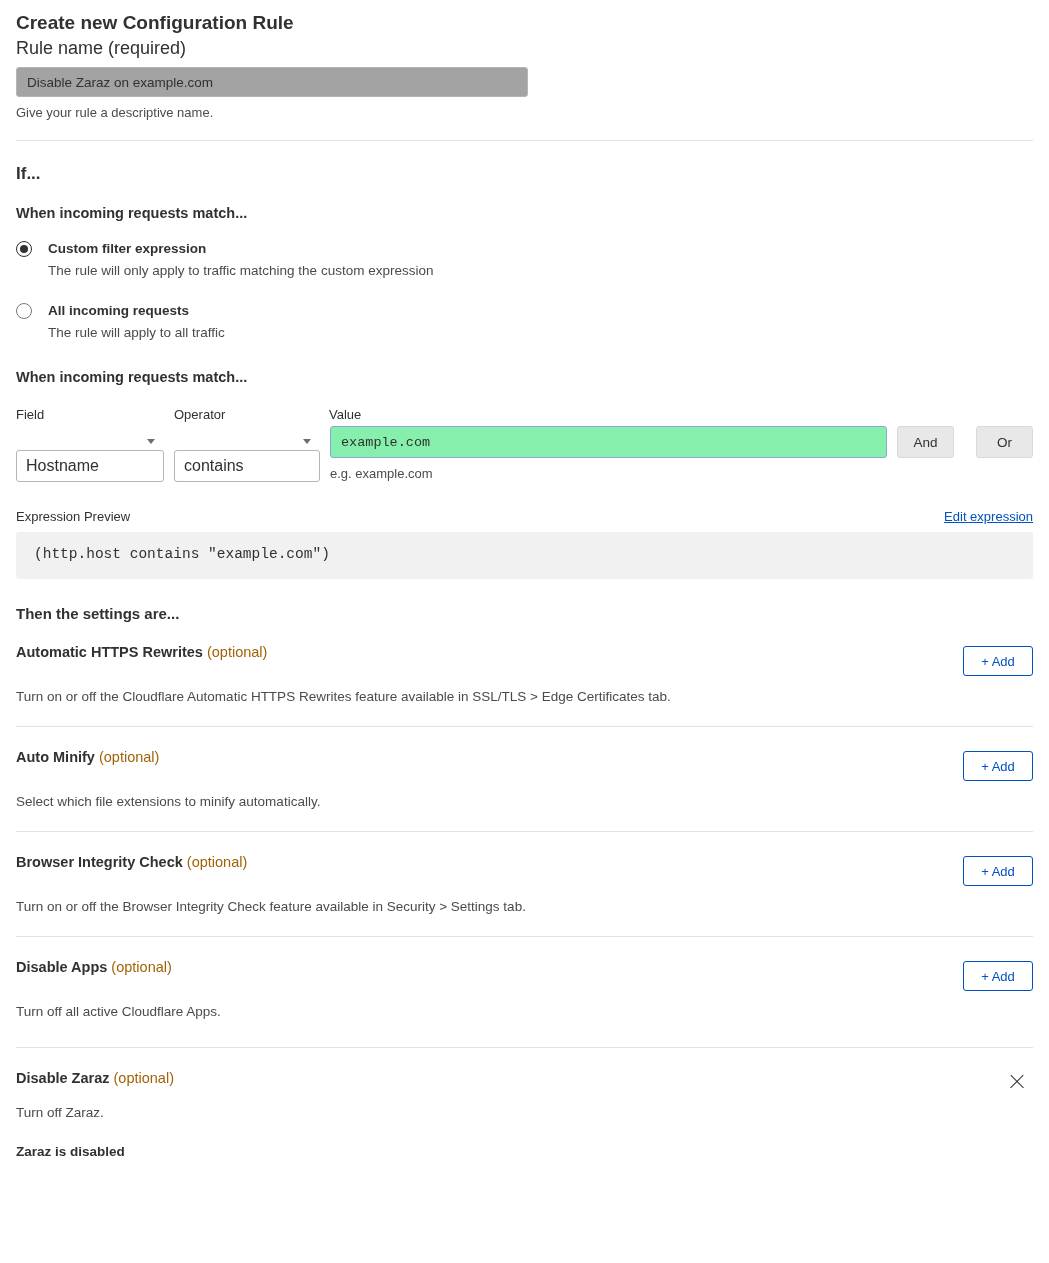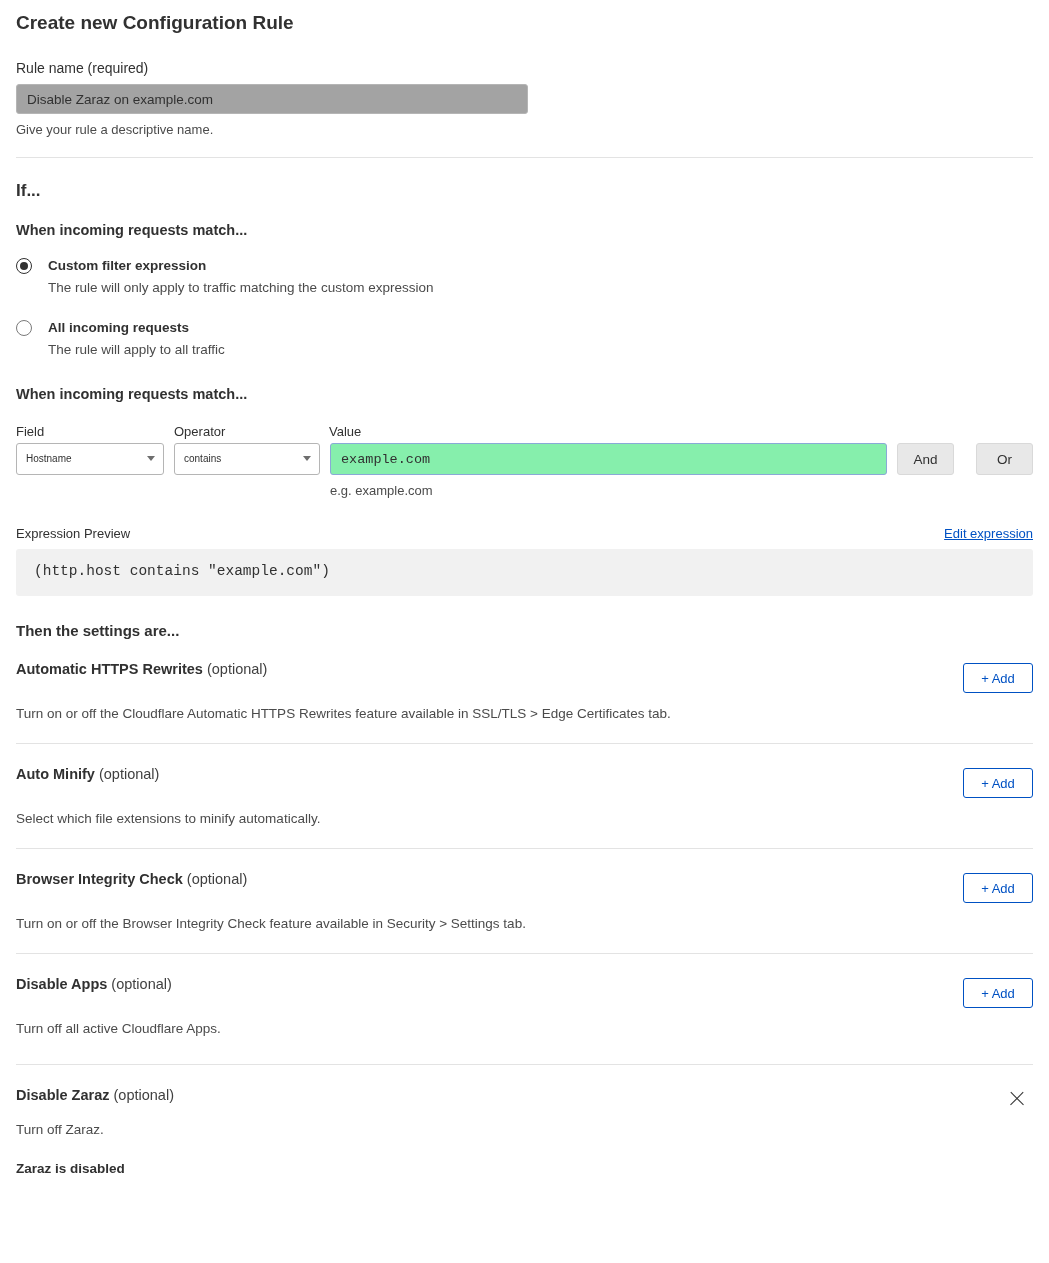--- a/index.html
+++ b/index.html
@@ -22,23 +22,22 @@
   }
   .page-title {
     font-size: 19px;
     font-weight: bold;
     color: #313131;
     margin: 0;
     padding-top: 8px;
     line-height: 30px;
   }
   .field-label {
-    font-size: 14px;
-    color: #313131;
-    margin-top: 22px;
+    font-size: 18px;
+    color: #313131;
     margin-bottom: 4px;
     display: block;
   }
   .text-input {
     width: 512px;
     height: 30px;
     padding: 0 10px;
     font-size: 13.5px;
     font-family: "Liberation Sans", sans-serif;
     color: #313131;
@@ -128,26 +127,27 @@
   }
   .select-wrap {
     position: relative;
     height: 32px;
   }
   .select-box {
     height: 32px;
     border: 1px solid #b5b5b5;
     border-radius: 3px;
     background: #fff;
-    font-size: 10px;
+    font-size: 16px;
     color: #313131;
     padding: 6px 13px 6px 9px;
     line-height: 18px;
     white-space: nowrap;
     overflow: hidden;
+    margin-top: 24px;
   }
   .sel-field { width: 148px; }
   .sel-operator { width: 146px; }
   .caret {
     position: absolute;
     right: 9px;
     top: 13px;
     width: 0; height: 0;
     border-left: 4.5px solid transparent;
     border-right: 4.5px solid transparent;
@@ -226,21 +226,21 @@
     align-items: flex-start;
   }
   .setting-title {
     font-size: 14.5px;
     font-weight: bold;
     color: #313131;
     line-height: 20px;
   }
   .setting-title .optional {
     font-weight: normal;
-    color: #404040;
+    color: #a16207;
   }
   .setting-desc {
     font-size: 13.5px;
     color: #4b4b4b;
     margin-top: 11px;
     line-height: 19px;
   }
   .add-btn {
     min-width: 70px;
     height: 30px;

